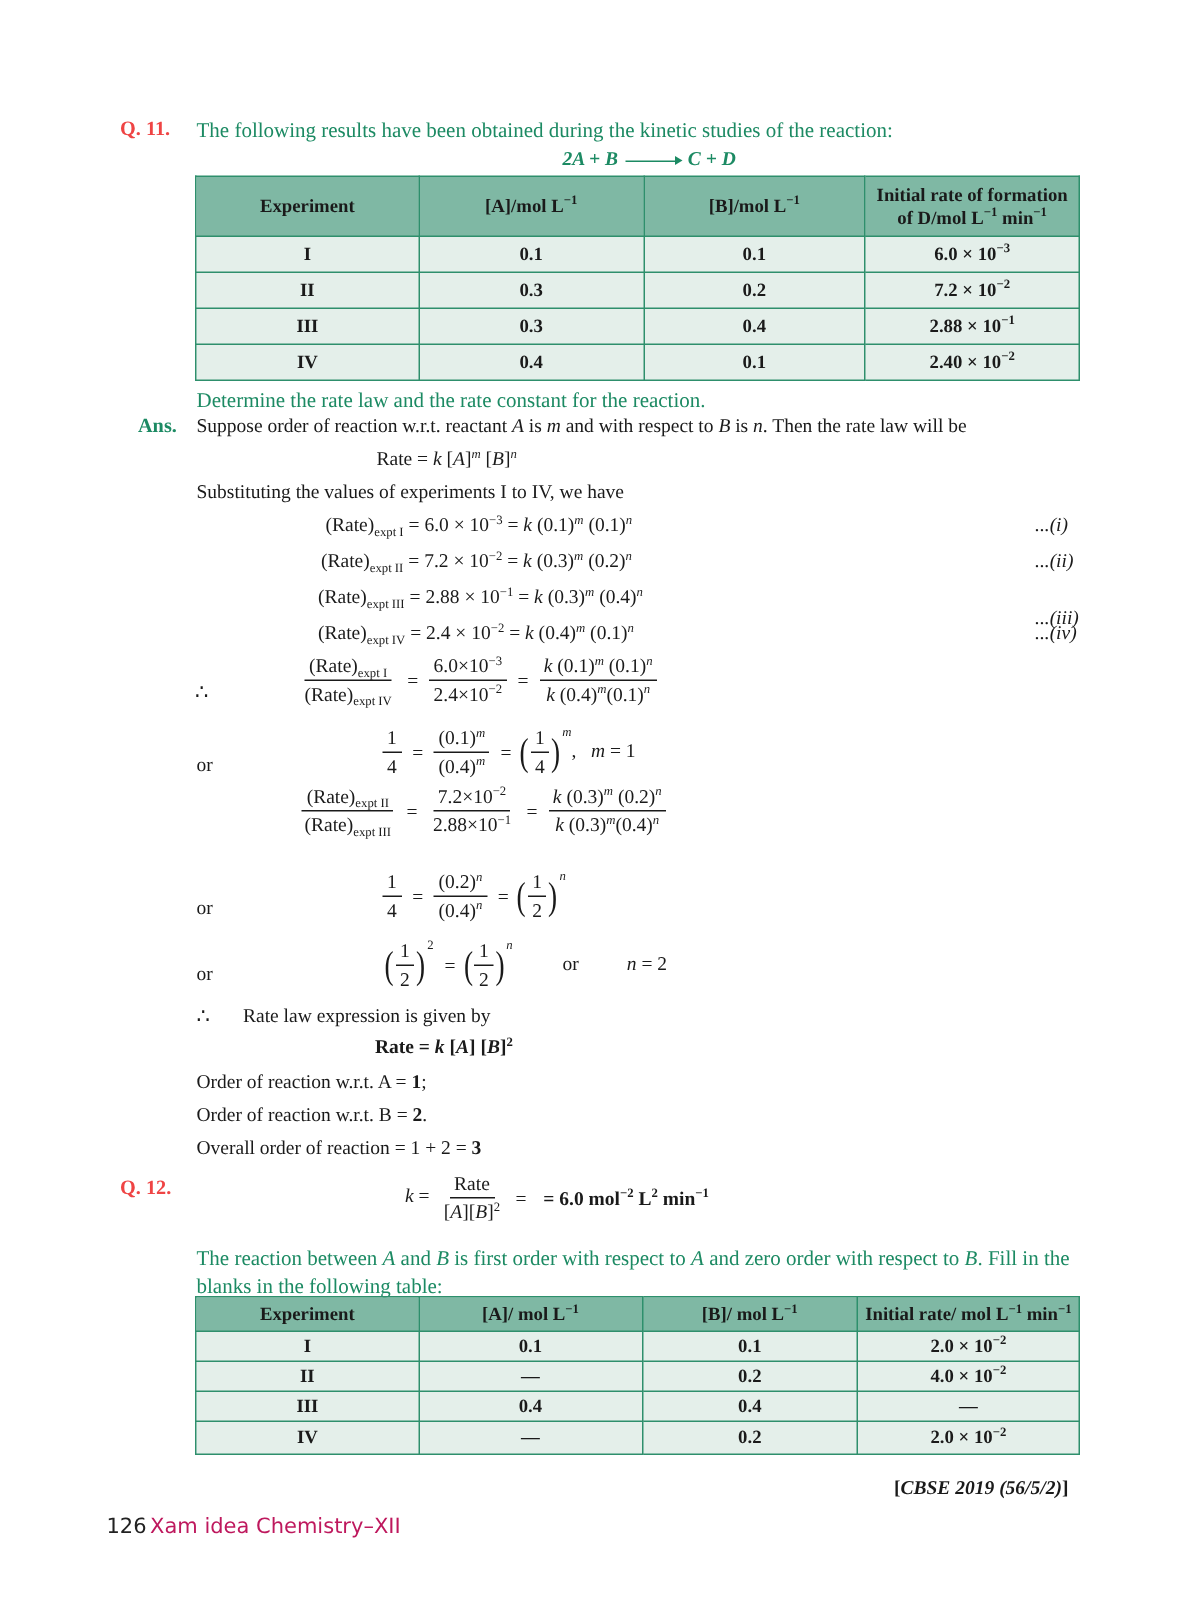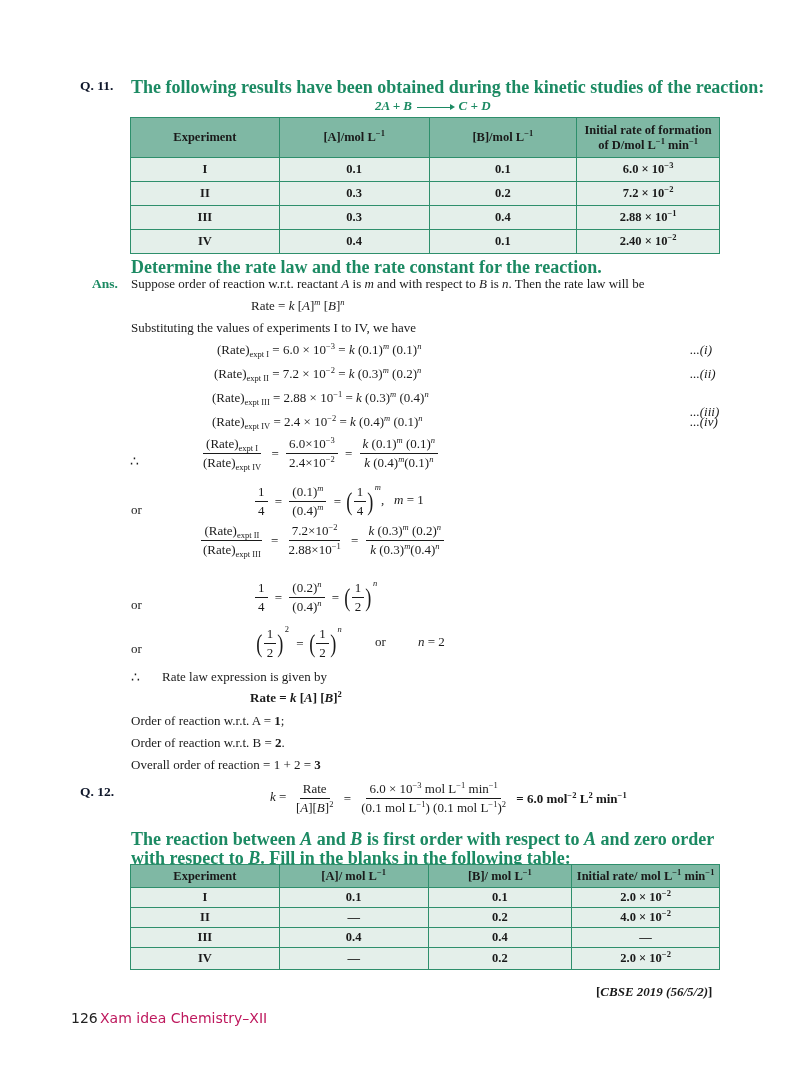--- a/index.html
+++ b/index.html
@@ -10,22 +10,22 @@
     color: #1a1a1a;
     font-size: 13px;
   }
   .abs { position: absolute; }
   .green { color: #1c8a63; }
   .bold { font-weight: bold; }
   i, .it { font-style: italic; }
   sup { font-size: 8.5px; vertical-align: 5px; line-height: 0; }
   sub { font-size: 8.5px; vertical-align: -3px; line-height: 0; }
 
-  .qnum { left: 80px; font-weight: bold; color: #0f172a; font-size: 13.5px; }
-  .qtext { left: 131px; font-weight: bold; color: #1c8a63; font-size: 18px; line-height: 19px; }
+  .qnum { left: 80px; font-weight: bold; color: #ef4444; font-size: 13.5px; }
+  .qtext { left: 131px; font-weight: normal; color: #1c8a63; font-size: 14px; line-height: 19px; }
 
   table.data {
     position: absolute;
     border-collapse: collapse;
     font-size: 12.5px;
   }
   table.data th, table.data td {
     border: 1.5px solid #2e8f6c;
     text-align: center;
     font-weight: bold;
@@ -210,24 +210,20 @@
 <div class="line" style="top:735px; left:131px;"><span>Order of reaction w.r.t. B = </span><b>2</b>.</div>
 <div class="line" style="top:757px; left:131px;"><span>Overall order of reaction = 1 + 2 = </span><b>3</b></div>
 
 <div class="line" style="top:781px; left:270px;">
   <i>k</i> =&nbsp;
   <span class="frac">
       <span class="num">Rate</span>
       <span class="den">[<i>A</i>][<i>B</i>]<sup>2</sup></span>
     </span>
   <span class="eqs">=</span>
-  <span class="frac">
-      <span class="num"><span>6.0 × 10</span><sup>−3</sup> mol L<sup>−1</sup> min<sup>−1</sup></span>
-      <span class="den">(0.1 mol L<sup>−1</sup>) (0.1 mol L<sup>−1</sup>)<sup>2</sup></span>
-    </span>
   <span class="eqs bold">= 6.0 mol<sup>−2</sup> L<sup>2</sup> min<sup>−1</sup></span>
 </div>
 
 <div class="abs qnum" style="top:784px;">Q. 12.</div>
 <div class="abs qtext" style="top:830px; width:605px;">The reaction between <i>A</i> and <i>B</i> is first order with respect to <i>A</i> and zero order with respect to <i>B</i>. Fill in the blanks in the following table:</div>
 
 <table class="data" style="left:130px; top:864px; width:590px;">
   <colgroup>
       <col style="width:149px">
       <col style="width:149px">

